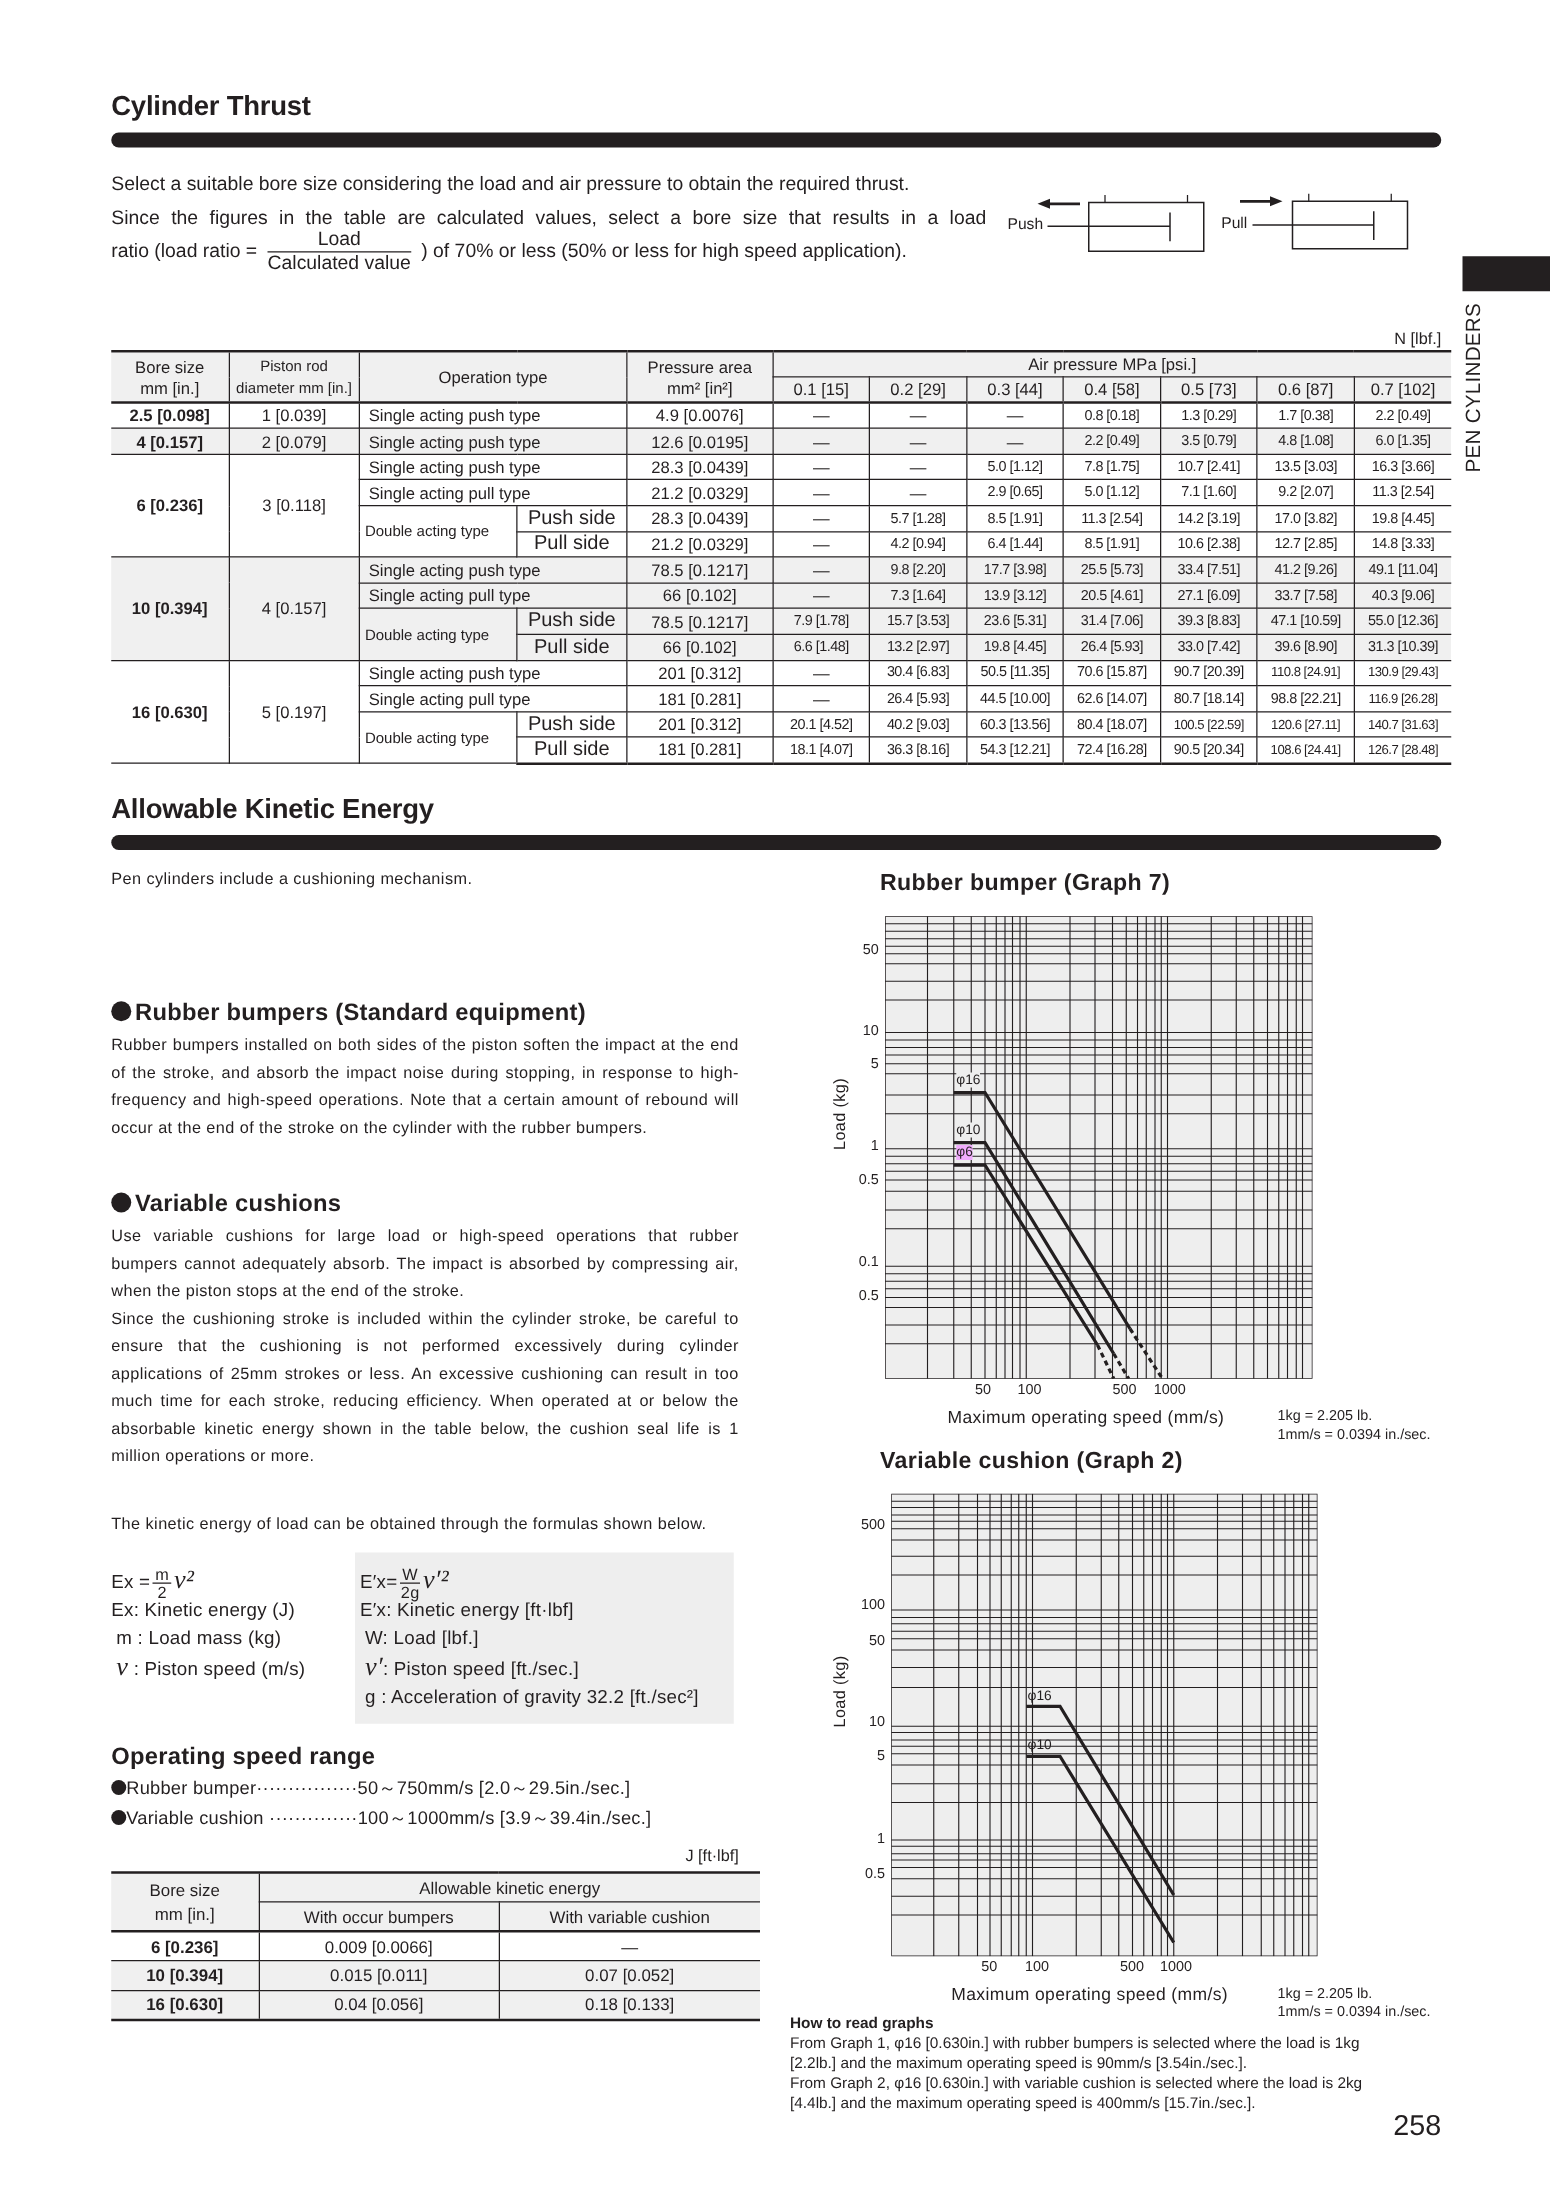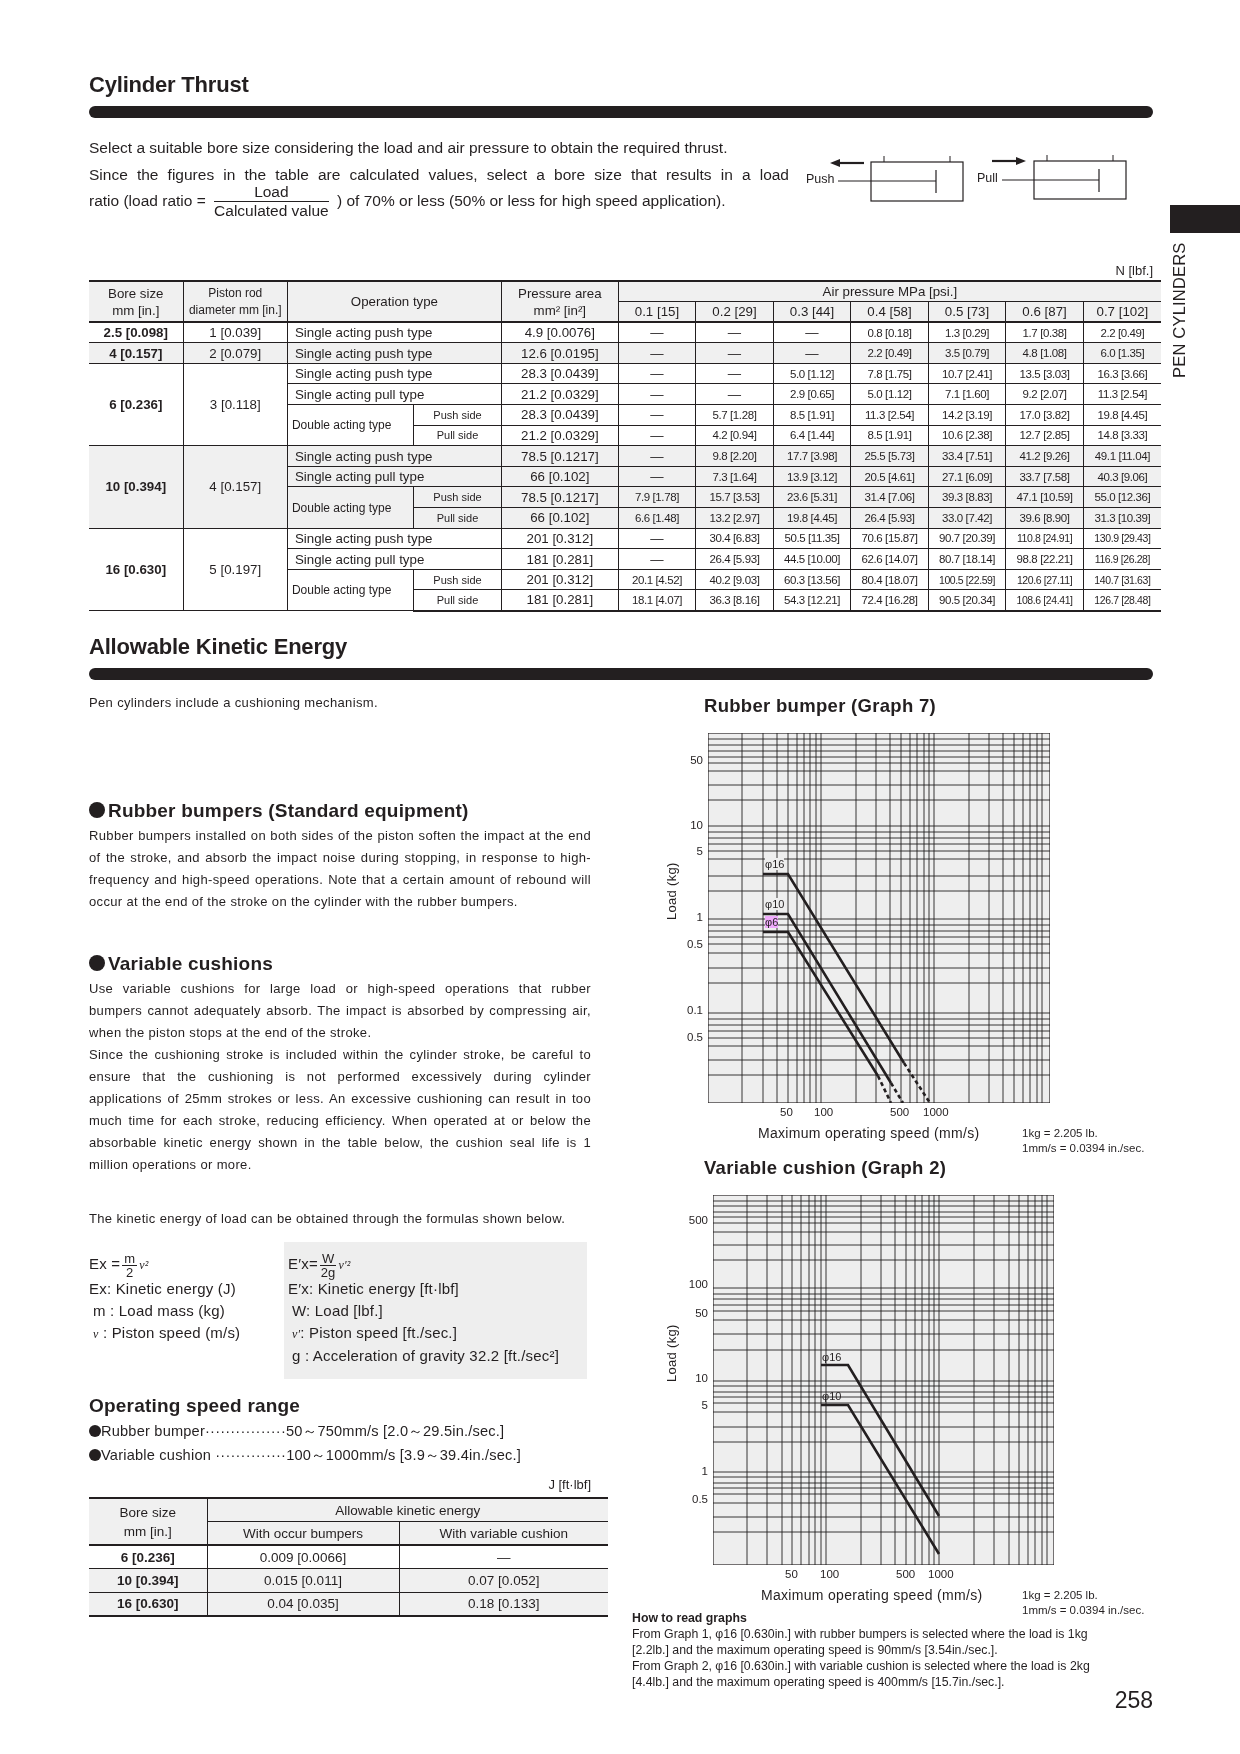--- a/index.html
+++ b/index.html
@@ -22,40 +22,40 @@
   .tt th, .tt td { border: 1px solid #231f20; text-align: center; height: 20.6px; padding: 0 2px; font-weight: normal; white-space: nowrap; overflow: hidden; }
   .tt thead th { background: #f0f0f0; line-height: 17px; }
   .tt thead tr:first-child th { border-top: 2.5px solid #231f20; }
   .tt tbody tr:first-child td { border-top: 2.5px solid #231f20; }
   .tt tbody tr:last-child td { border-bottom: 2.5px solid #231f20; }
   .tt td:first-child, .tt th:first-child { border-left: none; }
   .tt td:last-child, .tt th:last-child { border-right: none; }
   .tt .bore { font-weight: bold; }
   .tt .op { text-align: left; padding-left: 7px; }
   .tt .dbl { font-size: 12px; text-align: left; padding-left: 4px; }
-  .tt .side { font-size: 11px; }
+  .tt .side { font-size: 16px; }
   .tt .sm { font-size: 11.5px; letter-spacing: -0.4px; }
   .tt .gray td { background: #f0f0f0; }
   .tt .white td { background: #ffffff; }
 
   
   .kt { font-size: 13.5px; width: 519px; table-layout: fixed; }
   .kt th, .kt td { border: 1px solid #231f20; text-align: center; height: 23.5px; font-weight: normal; }
   .kt thead th { background: #f0f0f0; }
   .kt thead tr:first-child th { border-top: 2.5px solid #231f20; }
   .kt tbody tr:first-child td { border-top: 2.5px solid #231f20; }
   .kt tbody tr:last-child td { border-bottom: 2.5px solid #231f20; }
   .kt td:first-child, .kt th:first-child { border-left: none; }
   .kt td:last-child, .kt th:last-child { border-right: none; }
   .kt td.b { font-weight: bold; }
   .kt tbody tr:nth-child(2) td, .kt tbody tr:nth-child(3) td { background: #f0f0f0; }
 
   .formula-box { background: #eeeeee; }
   .ff { font-size: 15px; line-height: 22px; letter-spacing: 0.2px; }
-  .vi { font-family: "Liberation Serif", serif; font-style: italic; font-size: 12px; }
+  .vi { font-family: "Liberation Serif", serif; font-style: italic; font-size: 21px; }
 
   .graph-title { font-size: 18.5px; font-weight: bold; letter-spacing: 0.3px; }
   .tick { font-size: 11.5px; color: #231f20; }
   .axlabel { font-size: 14px; letter-spacing: 0.3px; }
   .conv { font-size: 11.5px; line-height: 15px; }
 
   .side-tab { background: #231f20; }
   .side-label { font-size: 16.5px; letter-spacing: 0.2px; transform: rotate(-90deg); transform-origin: left top; white-space: nowrap; }
 </style>
 </head>
@@ -388,21 +388,21 @@
       <td>0.009 [0.0066]</td>
       <td>—</td>
     </tr>
     <tr>
       <td class="b">10 [0.394]</td>
       <td>0.015 [0.011]</td>
       <td>0.07 [0.052]</td>
     </tr>
     <tr>
       <td class="b">16 [0.630]</td>
-      <td>0.04 [0.035]</td>
+      <td>0.04 [0.056]</td>
       <td>0.18 [0.133]</td>
     </tr>
   </tbody>
 </table>
 </div>
 
 <div class="abs graph-title" style="left:704px; top:695px;">Rubber bumper (Graph 7)</div>
 
 <svg class="abs" style="left:708px; top:733px;" width="342" height="370" viewBox="0 0 342 370">
   <rect x="0" y="0" width="342" height="370" fill="#eeeeee" stroke="#231f20" stroke-width="1.2"></rect>

